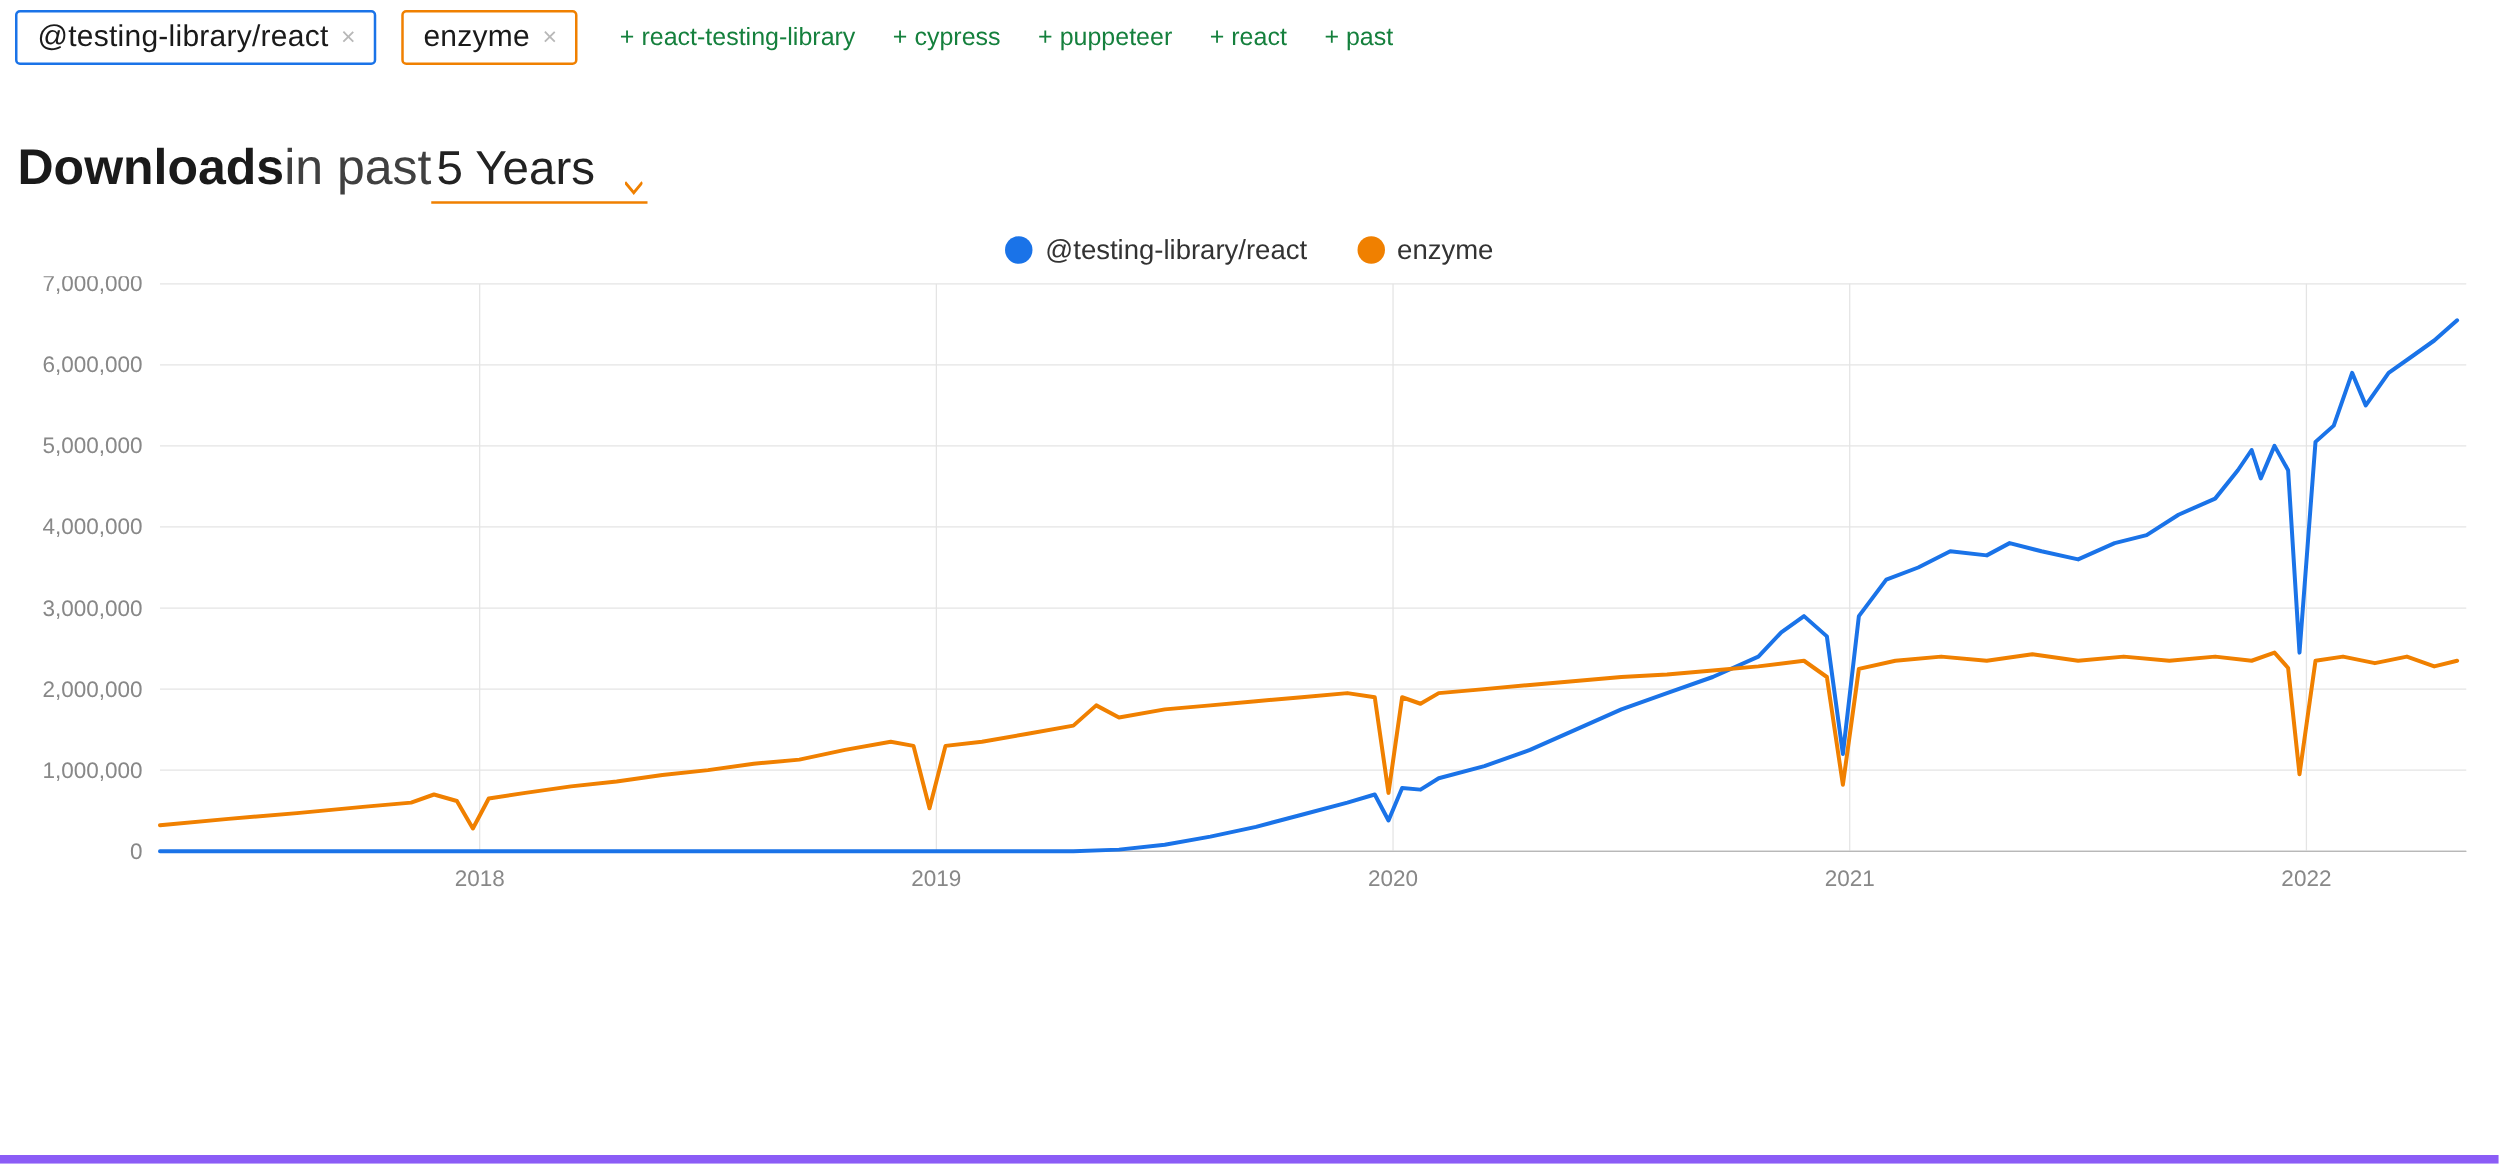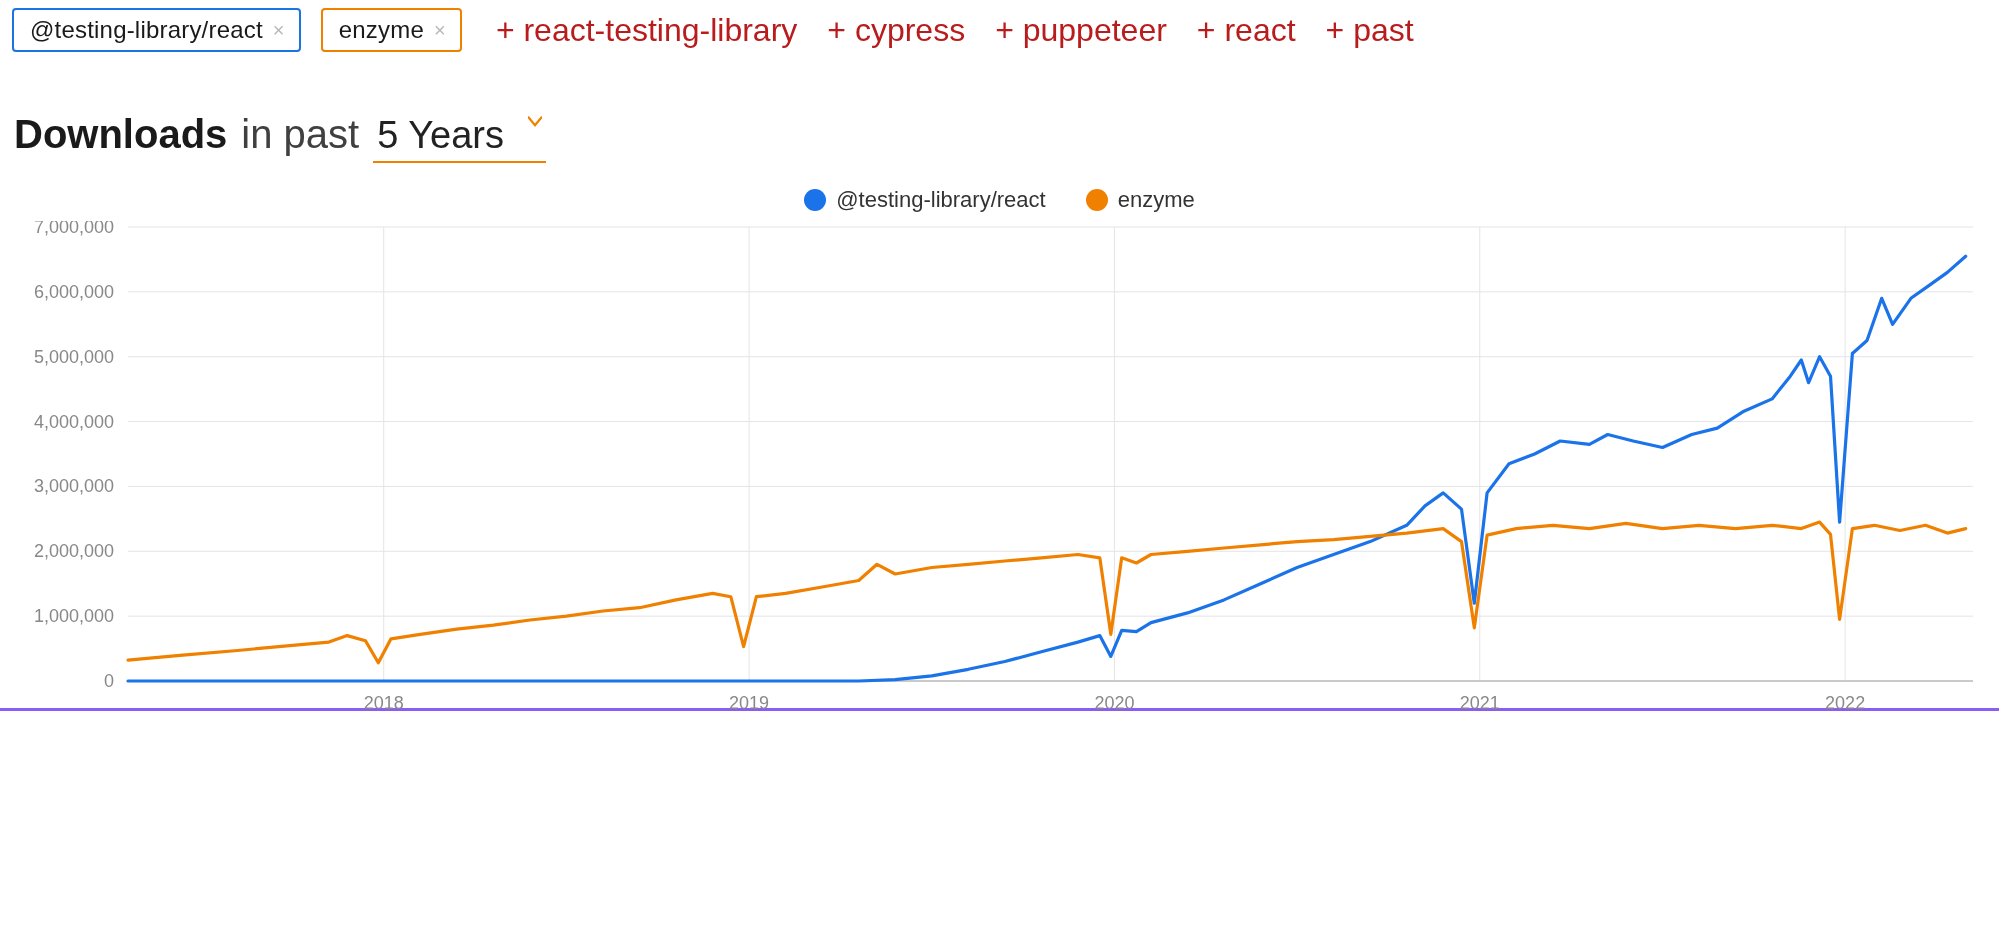--- a/index.html
+++ b/index.html
@@ -1,34 +1,34 @@
 <!DOCTYPE html>
 <html><head>
 <meta charset="utf-8">
 <style>
   html,body{margin:0;padding:0;background:#fff;color:#1a1a1a;
     font-family:-apple-system,BlinkMacSystemFont,"Segoe UI",Helvetica,Arial,sans-serif;}
-  .page{width:1999px;height:711px;position:relative;box-sizing:border-box;
-    padding:8px 12px 0 12px;border-bottom:3px solid #8b5cf6;}
+  .page{width:1999px;height:931px;position:relative;box-sizing:border-box;
+    padding:8px 12px 0 12px;border-bottom:7px solid #8b5cf6;}
   
   .chips{display:flex;align-items:center;gap:20px;flex-wrap:wrap;}
   .chip{display:inline-flex;align-items:center;gap:10px;
     border:2px solid;border-radius:4px;padding:6px 14px 6px 16px;
     font-size:24px;letter-spacing:.2px;cursor:pointer;}
   .chip .x{color:#b8b8b8;font-size:20px;line-height:1;}
   .chip-blue{border-color:#1a73e8;color:#1a1a1a;}
   .chip-orange{border-color:#f08000;color:#1a1a1a;}
   .suggests{display:flex;align-items:center;gap:30px;margin-left:14px;}
-  .suggest{color:#b91c1c;font-size:32px;cursor:pointer;white-space:nowrap;}
+  .suggest{color:#15803d;font-size:20px;cursor:pointer;white-space:nowrap;}
   .suggest::before{content:"+ ";}
   
-  .title-row{display:flex;align-items:baseline;gap:14px;margin:60px 0 20px 2px;}
+  .title-row{display:flex;align-items:baseline;margin:60px 0 20px 2px;}
   .title-strong{font-size:40px;font-weight:700;}
   .title-light{font-size:40px;font-weight:300;color:#404040;}
-  .period{display:inline-flex;align-items:flex-start;border-bottom:2px solid #f08000;
+  .period{display:inline-flex;align-items:flex-end;border-bottom:2px solid #f08000;
     padding:0 4px 4px 4px;font-size:38px;color:#222;cursor:pointer;gap:24px;}
   .period svg{width:14px;height:14px;}
   
   .legend{display:flex;justify-content:center;align-items:center;gap:40px;
     font-size:22px;color:#333;margin-top:24px;}
   .legend-item{display:flex;align-items:center;gap:10px;}
   .dot{width:22px;height:22px;border-radius:50%;}
   
   .chart-wrap{position:relative;margin-top:8px;margin-left:6px;}
   svg.chart{display:block;}

